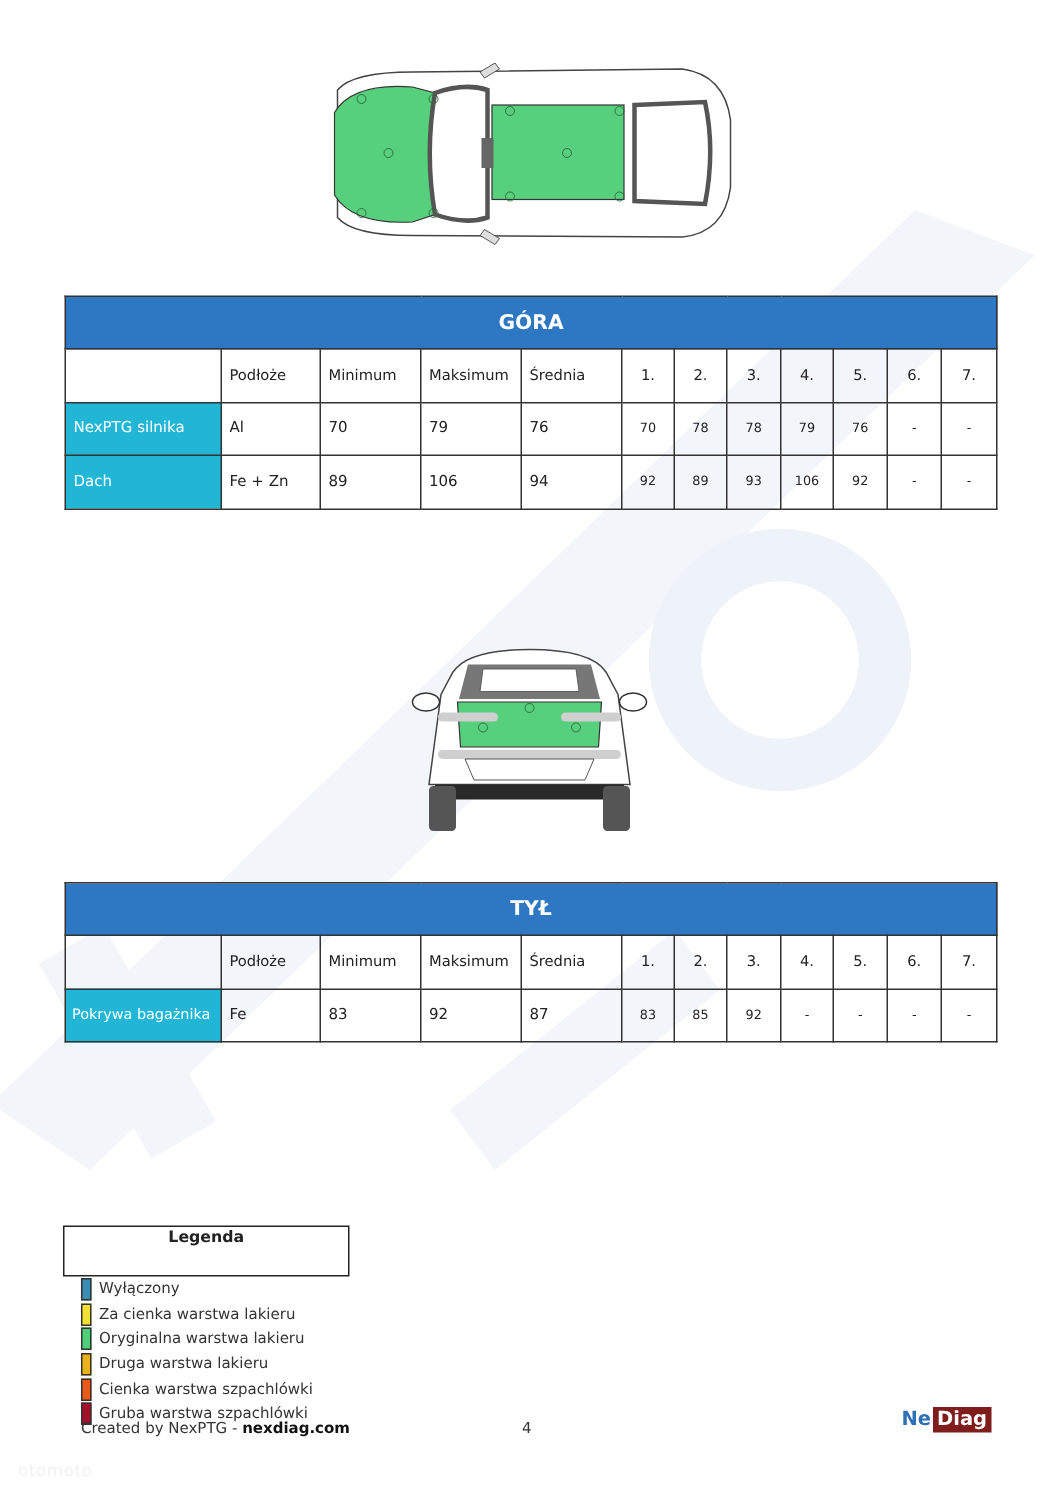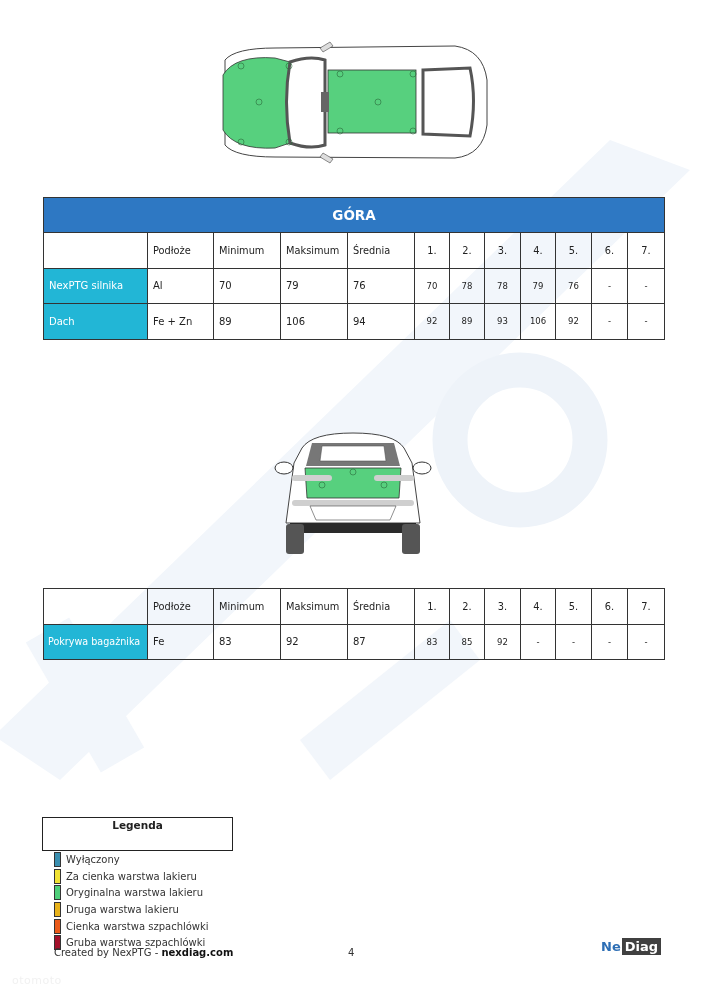--- a/index.html
+++ b/index.html
@@ -34,21 +34,21 @@
   .legend { position: absolute; left: 42px; top: 817px; width: 191px; }
   .legend-title { border: 1.4px solid #222; text-align: center; font-weight: bold; font-size: 10.5px; height: 34px; line-height: 14px; }
   .legend-item { display: flex; align-items: center; height: 16.7px; font-size: 10px; color: #333; padding-left: 12px; }
   .legend-swatch { width: 7px; height: 15px; border: 1px solid #333; margin-right: 5px; flex: none; }
 
   .footer-left { position: absolute; left: 42px; top: 947px; font-size: 10px; color: #333; margin-left: 12px; }
   .footer-left b { font-weight: bold; color: #111; }
   .page-num { position: absolute; left: 348px; top: 947px; font-size: 10px; color: #333; }
   .logo { position: absolute; left: 601px; top: 938px; height: 17px; display: flex; align-items: stretch; font-weight: bold; font-size: 13px; }
   .logo .ne { color: #2e6fb5; padding-right: 1px; line-height: 17px; }
-  .logo .diag { background: #404040; color: #fff; padding: 0 3px; line-height: 17px; }
+  .logo .diag { background: #7f1d1d; color: #fff; padding: 0 3px; line-height: 17px; }
   .corner-wm { position: absolute; left: 12px; top: 974px; font-size: 11px; color: #f1f1f1; letter-spacing: 0.5px; }
 </style>
 </head>
 <body>
 
 <svg class="watermark" viewBox="0 0 706 680">
   <g fill="#f2f6fb">
     <polygon points="0,600 60,640 690,30 610,0 0,590"></polygon>
     <path d="M300 600 L450 480 L480 520 L330 640 Z"></path>
     <circle cx="520" cy="300" r="70" fill="none" stroke="#eef3f9" stroke-width="35"></circle>
@@ -173,20 +173,23 @@
       <col style="width:67px">
     <col style="width:35px">
       <col style="width:35px">
       <col style="width:36px">
       <col style="width:35px">
       <col style="width:36px">
       <col style="width:36px">
       <col style="width:37px">
   </colgroup>
   <tbody>
+      <tr class="title-row">
+        <th colspan="12">TYŁ</th>
+      </tr>
   <tr>
     <th class="hdr"></th>
     <th class="hdr">Podłoże</th>
     <th class="hdr">Minimum</th>
     <th class="hdr">Maksimum</th>
     <th class="hdr">Średnia</th>
     <th class="hdr num">1.</th>
     <th class="hdr num">2.</th>
     <th class="hdr num">3.</th>
     <th class="hdr num">4.</th>

